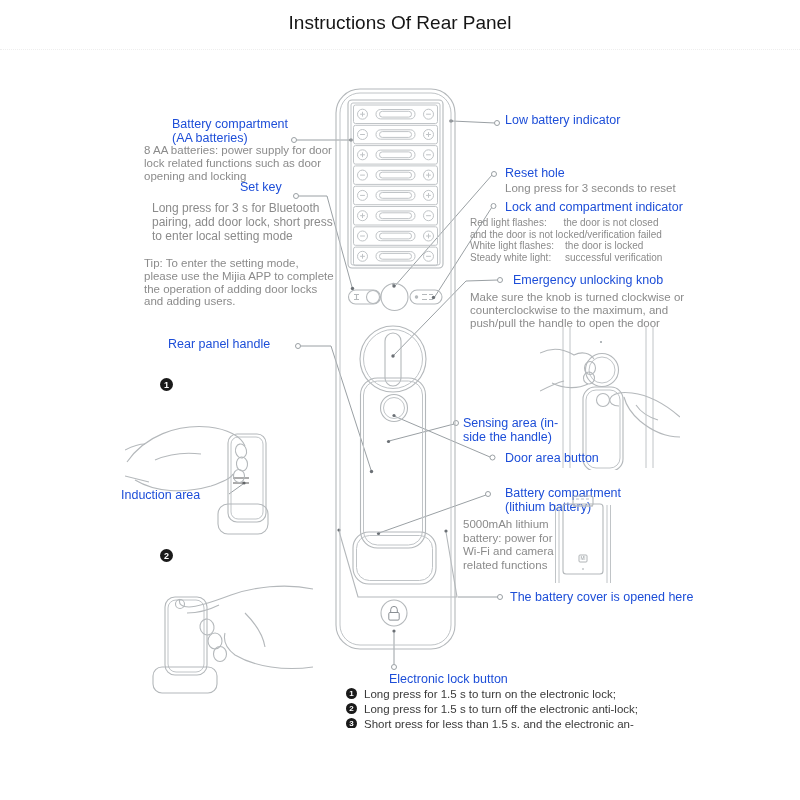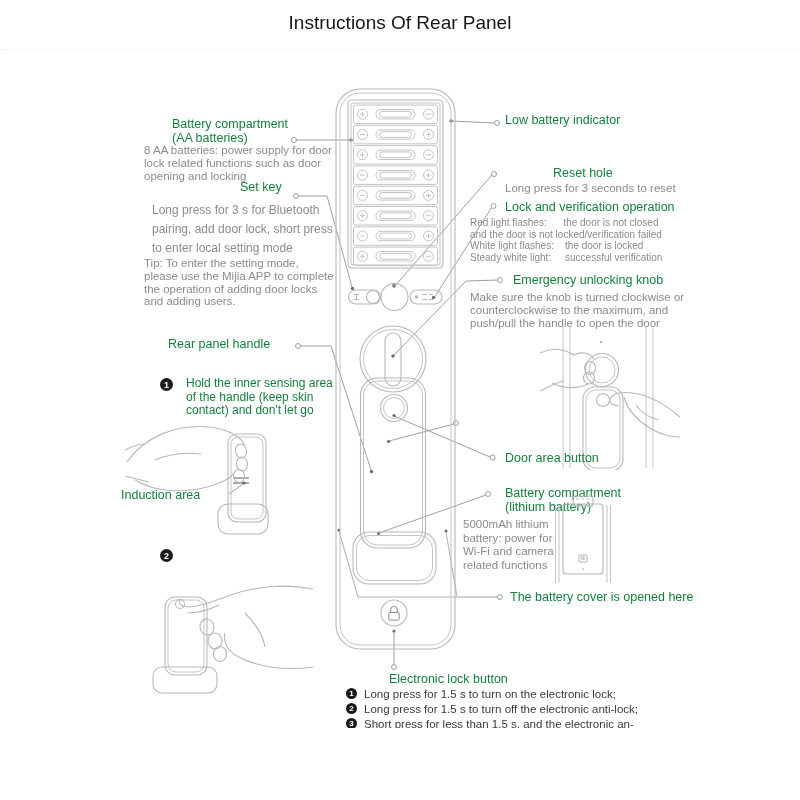--- a/index.html
+++ b/index.html
@@ -1,19 +1,19 @@
 <!DOCTYPE html>
 <html><head>
 <meta charset="utf-8">
 <style>
   html,body{margin:0;padding:0;background:#fff;}
   #page{position:relative;width:800px;height:728px;background:#fff;overflow:hidden;
         font-family:"Liberation Sans", sans-serif;color:#1f1f1f;}
   .abs{position:absolute;}
-  .h{font-size:12.5px;color:#15803d;line-height:14px;white-space:pre-line;}
+  .h{font-size:12.5px;color:#1d4ed8;line-height:14px;white-space:pre-line;}
   .b{font-size:11.5px;color:#8b8b8b;line-height:13px;white-space:pre-line;}
   .pre{white-space:pre;}
   .title{left:0;right:0;top:12px;text-align:center;font-size:19px;color:#161616;}
   .sep{left:0;right:0;top:49px;border-top:1px dotted #eeeeee;height:0;}
   .badge{display:inline-flex;width:13px;height:13px;border-radius:50%;background:#1a1a1a;
          color:#fff;font-size:9px;font-weight:bold;align-items:center;justify-content:center;}
   .badge.sm{width:11px;height:11px;font-size:8px;}
   .li-row{position:absolute;display:flex;gap:7px;align-items:flex-start;}
   .li-txt{font-size:11.5px;color:#3a3a3a;line-height:12.8px;white-space:pre-line;}
   svg{display:block;}
@@ -184,35 +184,32 @@
     </g>
   </svg>
 
   <div class="abs h" style="left:172px;top:117px;">Battery compartment
 (AA batteries)</div>
   <div class="abs b" style="left:144px;top:144px;">8 AA batteries: power supply for door
 lock related functions such as door
 opening and locking</div>
 
   <div class="abs h" style="left:240px;top:180px;">Set key</div>
-  <div class="abs b" style="left:152px;top:201px;font-size:12px;line-height:19px;">Long press for 3 s for Bluetooth
+  <div class="abs b" style="left:152px;top:201px;font-size:12px;line-height:14px;">Long press for 3 s for Bluetooth
 pairing, add door lock, short press
 to enter local setting mode</div>
 
   <div class="abs b" style="left:144px;top:257px;line-height:12.8px;">Tip: To enter the setting mode,
 please use the Mijia APP to complete
 the operation of adding door locks
 and adding users.</div>
 
   <div class="abs h" style="left:168px;top:337px;">Rear panel handle</div>
 
   <span class="abs badge" style="left:160px;top:378px;">1</span>
-  <div class="abs h" style="left:186px;top:377px;font-size:12px;line-height:13.5px;">Hold the inner sensing area
-of the handle (keep skin
-contact) and don't let go</div>
 
   <svg class="abs" style="left:125px;top:420px;" width="185" height="118" viewBox="0 0 185 118">
     <rect class="art" x="103" y="14" width="38" height="88" rx="9"></rect>
     <rect class="art2" x="106" y="17" width="32" height="82" rx="7"></rect>
     <rect class="art" x="93" y="84" width="50" height="30" rx="10"></rect>
     <g stroke="#5a5a5a" stroke-width="1.2" fill="none">
       <path d="M108,58 h16 M108,63 h16"></path>
     </g>
     <g class="art">
       <path d="M2,42 C20,16 52,4 84,7 C102,9 116,16 120,26"></path>
@@ -240,24 +237,24 @@
       <ellipse cx="72" cy="44" rx="7" ry="8" transform="rotate(-10 72 44)"></ellipse>
       <ellipse cx="80" cy="58" rx="7" ry="8"></ellipse>
       <ellipse cx="85" cy="71" rx="6.5" ry="7.5"></ellipse>
       <path d="M178,84 C150,88 120,84 100,72 C92,66 88,58 90,50"></path>
       <path d="M110,30 C120,40 128,52 130,64"></path>
     </g>
   </svg>
 
   <div class="abs h" style="left:505px;top:113px;">Low battery indicator</div>
 
-  <div class="abs h" style="left:505px;top:166px;margin-left:48px;">Reset hole</div>
+  <div class="abs h" style="left:505px;top:166px;">Reset hole</div>
   <div class="abs b" style="left:505px;top:182px;">Long press for 3 seconds to reset</div>
 
-  <div class="abs h" style="left:505px;top:200px;">Lock and verification operation</div>
+  <div class="abs h" style="left:505px;top:200px;">Lock and compartment indicator</div>
   <div class="abs b pre" style="left:470px;top:217px;font-size:10px;line-height:11.7px;">Red light flashes:      the door is not closed
 and the door is not locked/verification failed
 White light flashes:    the door is locked
 Steady white light:     successful verification</div>
 
   <div class="abs h" style="left:513px;top:273px;">Emergency unlocking knob</div>
   <div class="abs b" style="left:470px;top:291px;">Make sure the knob is turned clockwise or
 counterclockwise to the maximum, and
 push/pull the handle to open the door</div>
 
@@ -276,20 +273,22 @@
       <path d="M12,58 C24,64 38,64 48,59"></path>
       <path d="M0,66 C8,62 16,58 24,56"></path>
     </g>
     <g class="art">
       <path d="M140,92 C124,78 108,70 92,68 C80,66.5 72,69 70,74 C69,78 73,81 79,81"></path>
       <path d="M140,112 C126,112 112,106 100,96 C92,89 86,80 84,72"></path>
       <path d="M96,80 C100,86 108,92 118,95"></path>
     </g>
   </svg>
 
+  <div class="abs h" style="left:463px;top:416px;">Sensing area (in-
+side the handle)</div>
   <div class="abs h" style="left:505px;top:451px;">Door area button</div>
 
   <div class="abs h" style="left:505px;top:486px;">Battery compartment
 (lithium battery)</div>
   <div class="abs b" style="left:463px;top:518px;line-height:13.5px;">5000mAh lithium
 battery: power for
 Wi-Fi and camera
 related functions</div>
 
   <svg class="abs" style="left:552px;top:493px;" width="70" height="95" viewBox="0 0 70 95">

